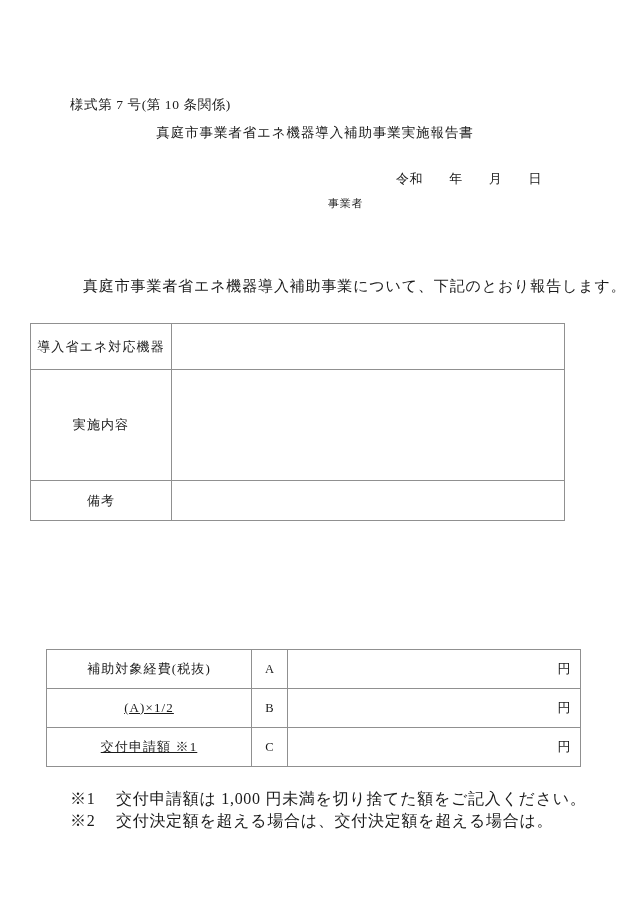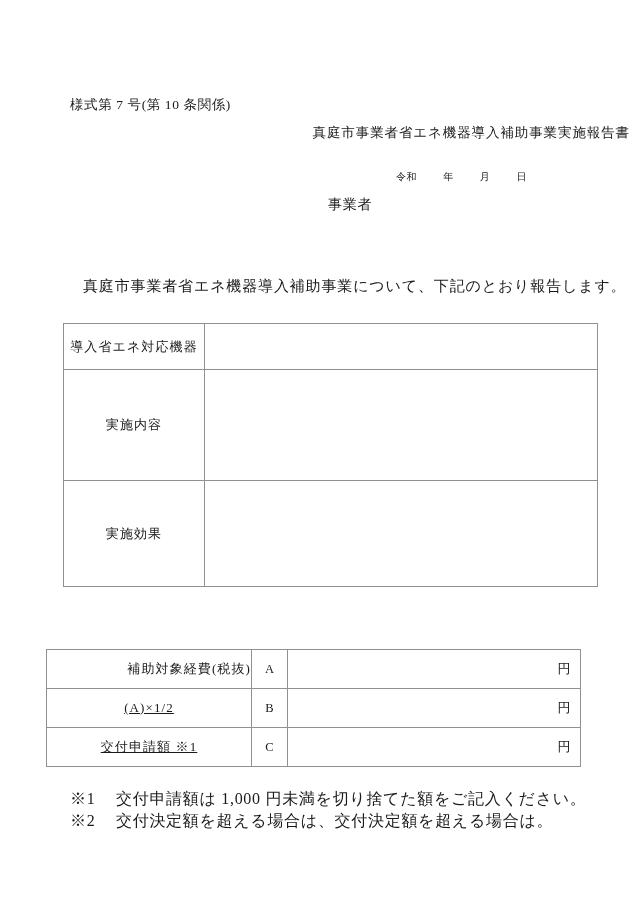--- a/index.html
+++ b/index.html
@@ -30,42 +30,42 @@
     font-size: 13.5px;
     letter-spacing: 0.6px;
     white-space: nowrap;
     margin-top: 20px;
   }
   .doc-title {
     position: absolute;
     left: 0;
     top: 124px;
     width: 630px;
-    text-align: right;
+    text-align: center;
     font-size: 13.5px;
     letter-spacing: 0.9px;
     white-space: nowrap;
   }
   .date-line {
     position: absolute;
     left: 396px;
     top: 170px;
-    font-size: 10px;
+    font-size: 13px;
     letter-spacing: 0.6px;
     white-space: nowrap;
   }
   .date-line .gap {
     display: inline-block;
     width: 26px;
   }
   .applicant-line {
     position: absolute;
     left: 328px;
     top: 196px;
-    font-size: 14px;
+    font-size: 11px;
     letter-spacing: 0.8px;
     white-space: nowrap;
   }
   .intro {
     position: absolute;
     left: 83px;
     top: 277px;
     font-size: 15px;
     letter-spacing: 0.85px;
     white-space: nowrap;
@@ -87,21 +87,21 @@
     text-align: center;
     letter-spacing: 1.1px;
     font-size: 13px;
   }
   td.blank-cell {
     background: #ffffff;
   }
 
   
   #main-table {
-    left: 63px;
+    left: 30px;
     top: 323px;
     width: 535px;
   }
   #main-table td.label-cell { width: 140px; }
 
   
   #cost-table {
     left: 46px;
     top: 649px;
     width: 535px;
@@ -162,30 +162,30 @@
     <tbody>
       <tr>
         <td class="label-cell" style="height:45px;">導入省エネ対応機器</td>
         <td class="blank-cell"></td>
       </tr>
       <tr>
         <td class="label-cell" style="height:110px;">実施内容</td>
         <td class="blank-cell"></td>
       </tr>
       <tr>
-        <td class="label-cell" style="height:105px;">実施効果</td>
+        <td class="label-cell" style="height:39px;">備考</td>
         <td class="blank-cell"></td>
       </tr>
     </tbody>
   </table>
 
   <table id="cost-table" class="form-table">
     <tbody>
       <tr>
-        <td class="cost-label" style="height:38px;text-align:right;">補助対象経費(税抜)</td>
+        <td class="cost-label" style="height:38px;">補助対象経費(税抜)</td>
         <td class="cost-key">A</td>
         <td class="cost-value">円</td>
       </tr>
       <tr>
         <td class="cost-label" style="height:38px;text-decoration:underline;">(A)×1/2</td>
         <td class="cost-key">B</td>
         <td class="cost-value">円</td>
       </tr>
       <tr>
         <td class="cost-label" style="height:38px;text-decoration:underline;">交付申請額 ※1</td>

